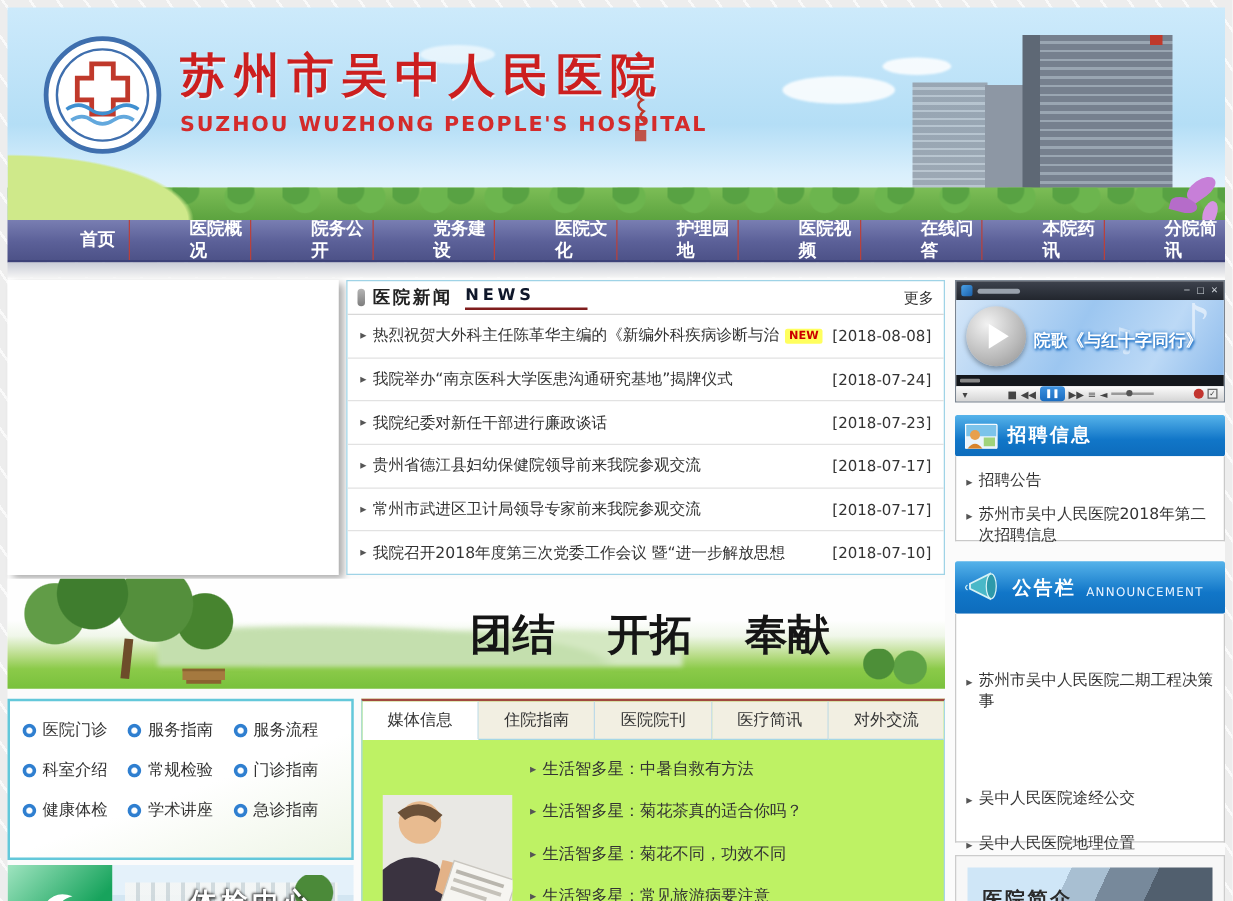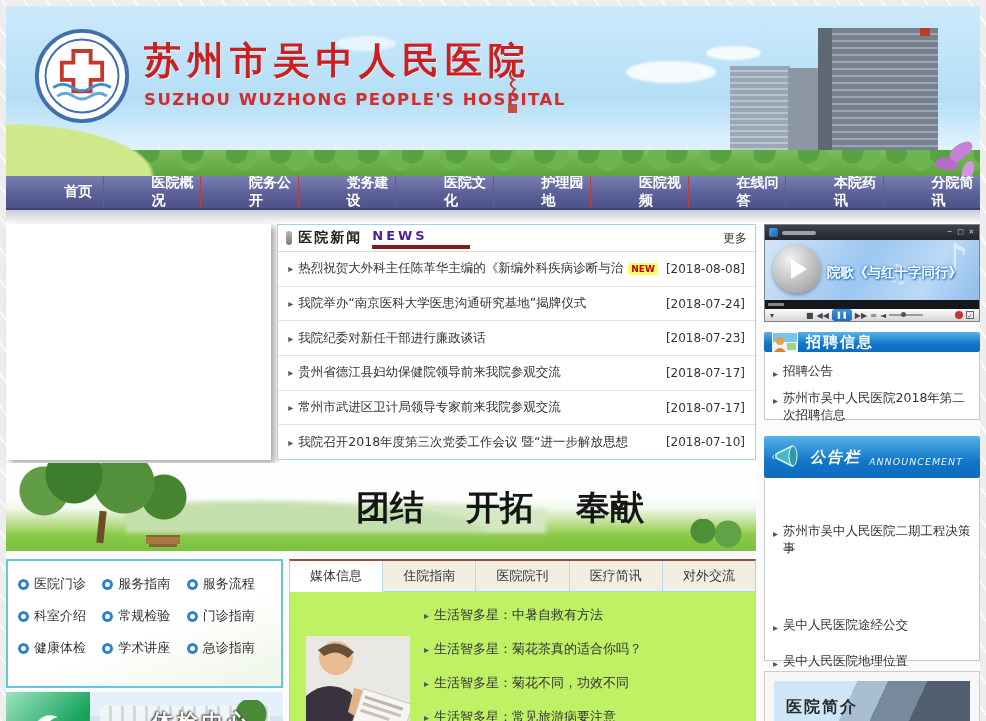--- a/index.html
+++ b/index.html
@@ -58,22 +58,22 @@
   .sidebar { width:216px; }
 
   .row1 { display:flex; gap:6px; height:236px; }
   .slideshow { width:277px; background:#fff; box-shadow:4px 3px 6px rgba(0,0,0,.33); }
 
   
   .news-box { flex:1; background:#fff; border:1px solid #9fd3e6; display:flex; flex-direction:column; }
   .news-header { height:27px; display:flex; align-items:center; padding:0 8px; border-bottom:1px solid #d8d8d8; }
   .pill-icon { width:6px; height:14px; border-radius:3px; background:linear-gradient(#b5b5b5,#7d7d7d); margin-right:6px; }
   .news-title { font-size:14px; font-weight:bold; color:#222; letter-spacing:2px; margin-right:10px; }
-  .news-en { font-size:13px; font-weight:bold; color:#4c1d95; letter-spacing:3px;
-    border-bottom:4px solid #7f1d1d; padding:0 42px 2px 0; }
+  .news-en { font-size:13px; font-weight:bold; color:#0f172a; letter-spacing:3px;
+    border-bottom:2px solid #7f1d1d; padding:0 42px 2px 0; }
   .news-more { margin-left:auto; font-size:12px; color:#333; text-decoration:none; cursor:pointer; }
   .news-list { flex:1; display:flex; flex-direction:column; }
   .news-row { flex:1; display:flex; align-items:center; padding:0 10px; border-bottom:1px solid #e2e2e2; }
   .news-row:last-child { border-bottom:none; }
   .arr { color:#555; font-size:10px; margin-right:5px; }
   .news-text { font-size:12.5px; color:#333; text-decoration:none; white-space:nowrap; overflow:hidden; cursor:pointer; }
   .new-badge { background:#ffff5e; color:#c00; font-size:9px; font-weight:bold; padding:1px 3px; margin-left:5px; border-radius:2px; }
   .news-date { margin-left:auto; font-size:12px; color:#333; white-space:nowrap; padding-left:8px; }
 
   
@@ -87,21 +87,21 @@
       radial-gradient(circle at 60px 18px, #3f7d2e 28px, rgba(0,0,0,0) 29px),
       radial-gradient(circle at 110px 26px, #548f3c 30px, rgba(0,0,0,0) 31px),
       radial-gradient(circle at 30px 34px, #619c47 24px, rgba(0,0,0,0) 25px),
       radial-gradient(circle at 150px 40px, #47842f 22px, rgba(0,0,0,0) 23px); }
   .trunk { position:absolute; left:92px; top:48px; width:7px; height:32px; background:#6d4c2a; transform:rotate(6deg); }
   .bench { position:absolute; left:140px; top:72px; width:34px; height:9px; background:#a5793f;
     border-top:2px solid #8a6330; box-shadow:0 6px 0 -3px #8a6330; }
   .trees-r { position:absolute; right:8px; bottom:2px; width:60px; height:30px;
     background:radial-gradient(circle at 15px 12px, #4d8f38 12px, rgba(0,0,0,0) 13px),
                radial-gradient(circle at 40px 15px, #5fa346 13px, rgba(0,0,0,0) 14px); }
-  .slogan { position:absolute; left:350px; top:22px; display:flex; gap:42px;
+  .slogan { position:absolute; left:370px; top:22px; display:flex; gap:42px;
     font-family:"DejaVu Serif","Liberation Serif",serif;
     font-size:34px; font-weight:bold; color:#151515; }
 
   
   .row3 { display:flex; gap:6px; margin-top:8px; align-items:flex-start; }
   .leftcol { width:277px; }
   .guide-box { height:129px; background:linear-gradient(160deg,#ffffff 55%, #eef5e6 100%);
     border:2px solid #63c8da; padding:8px 10px; }
   .guide-header { display:flex; align-items:center; margin-bottom:6px; }
   .guide-title { font-size:15px; font-weight:bold; color:#222; letter-spacing:3px; }
@@ -157,23 +157,23 @@
   .p-darkbar span { width:16px; height:3px; background:#888; border-radius:1px; }
   .p-controls { flex:1; background:linear-gradient(#fcfcfc,#d5d5d5); display:flex; align-items:center; padding:0 5px; gap:3px; }
   .pc { font-size:8px; color:#444; cursor:pointer; }
   .pc-pause { width:20px; height:12px; background:linear-gradient(#3e93e0,#1a6cc0); border-radius:3px;
     color:#fff; font-size:7px; display:flex; align-items:center; justify-content:center; cursor:pointer; }
   .pc-slider { width:34px; height:2px; background:#9a9a9a; position:relative; cursor:pointer; }
   .pc-slider::after { content:""; position:absolute; left:12px; top:-2px; width:5px; height:5px; border-radius:50%; background:#555; }
   .pc-red { width:8px; height:8px; border-radius:50%; background:#c2352f; cursor:pointer; }
   .pc-box { width:8px; height:8px; border:1px solid #666; background:#eee; font-size:6px; line-height:7px; text-align:center; color:#333; cursor:pointer; }
 
-  .side-header { margin-top:10px; height:20px; display:flex; align-items:center; padding:0 8px;
+  .side-header { margin-top:10px; height:33px; display:flex; align-items:center; padding:0 8px;
     background:linear-gradient(#56b3ea, #1176c8 60%, #0d6cbc); border-radius:2px; }
-  .side-header.tall { height:42px; margin-top:16px;font-style:italic; }
+  .side-header.tall { height:42px; margin-top:16px; }
   .sh-title { color:#fff; font-weight:bold; font-size:15px; letter-spacing:2px; margin-left:8px; }
   .sh-en { color:#eaf4ff; font-size:9.5px; letter-spacing:1px; margin-left:8px; margin-top:8px; }
   .side-box { background:#fff; border:1px solid #c9c9c9; border-top:none; }
   .recruit-box { height:68px; padding:10px 8px 0 8px; }
   .side-item { display:flex; font-size:12.5px; color:#333; line-height:17px; margin-bottom:7px; text-decoration:none; cursor:pointer; }
   .side-item .arr { margin-top:3px; }
   .ann-box { height:183px; padding:0 8px; }
   .ann-box .side-item.i0 { padding-top:44px; }
   .ann-box .side-item.i1 { margin-top:60px; }
   .ann-box .side-item.i2 { margin-top:16px; }

